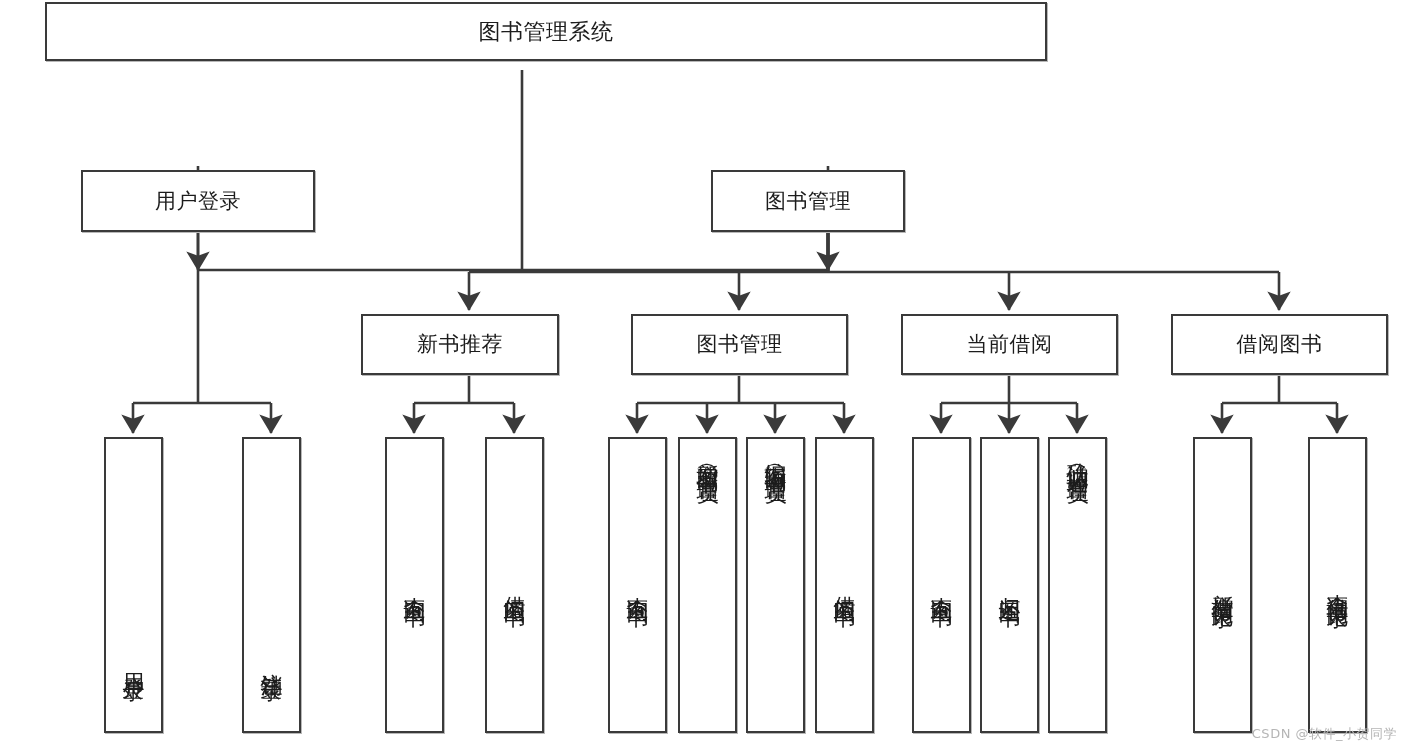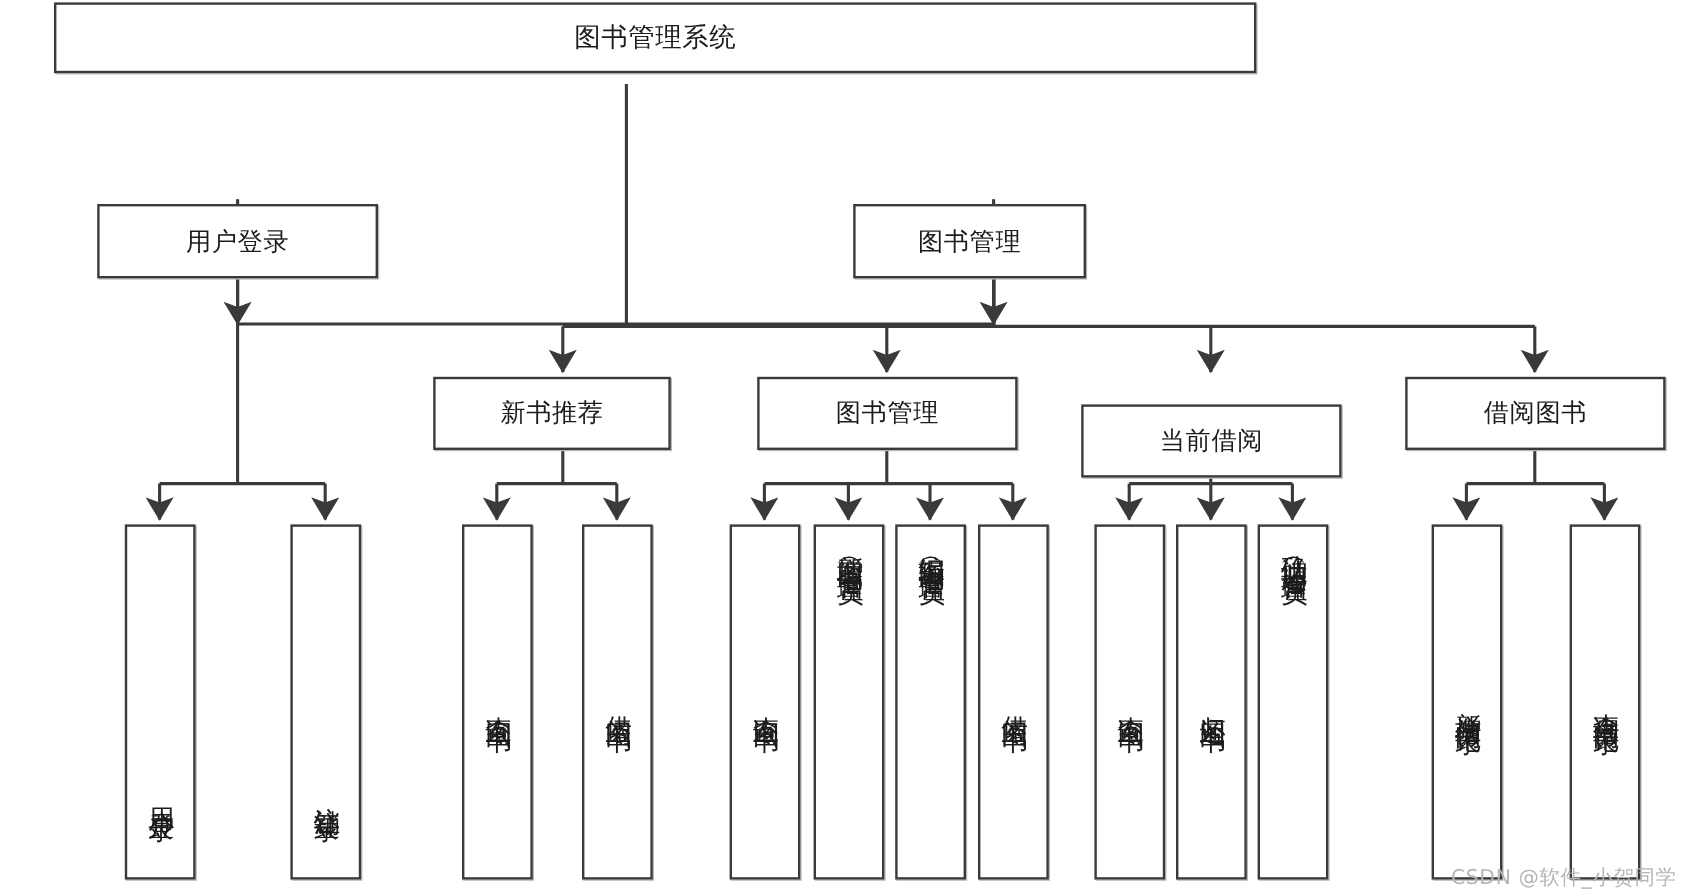--- a/index.html
+++ b/index.html
@@ -71,21 +71,21 @@
     padding-bottom: 64px;
   }
   .node.vert.align-center {
     align-items: center;
     padding: 0;
   }
   .watermark {
     position: absolute;
     right: 8px;
     bottom: 4px;
-    font-size: 17px;
+    font-size: 13px;
     color: #b5b5b5;
     letter-spacing: 0.5px;
     white-space: nowrap;
     font-family: "DejaVu Sans", "Liberation Sans", sans-serif;
   }
 </style>
 </head>
 <body>
 
 <div id="canvas">
@@ -163,21 +163,21 @@
   <div class="node horiz" style="left:711px; top:170px; width:194px; height:62px;">
     <span class="lbl">图书管理</span>
   </div>
 
   <div class="node horiz" style="left:361px; top:314px; width:198px; height:61px;">
     <span class="lbl">新书推荐</span>
   </div>
   <div class="node horiz" style="left:631px; top:314px; width:217px; height:61px;">
     <span class="lbl">图书管理</span>
   </div>
-  <div class="node horiz" style="left:901px; top:314px; width:217px; height:61px;margin-top:23px;">
+  <div class="node horiz" style="left:901px; top:314px; width:217px; height:61px;">
     <span class="lbl">当前借阅</span>
   </div>
   <div class="node horiz" style="left:1171px; top:314px; width:217px; height:61px;">
     <span class="lbl">借阅图书</span>
   </div>
 
   <div class="node vert align-bottom" style="left:104px; top:437px; width:59px; height:296px;">
     <span class="lbl">用户登录</span>
   </div>
   <div class="node vert align-bottom" style="left:242px; top:437px; width:59px; height:296px;">

